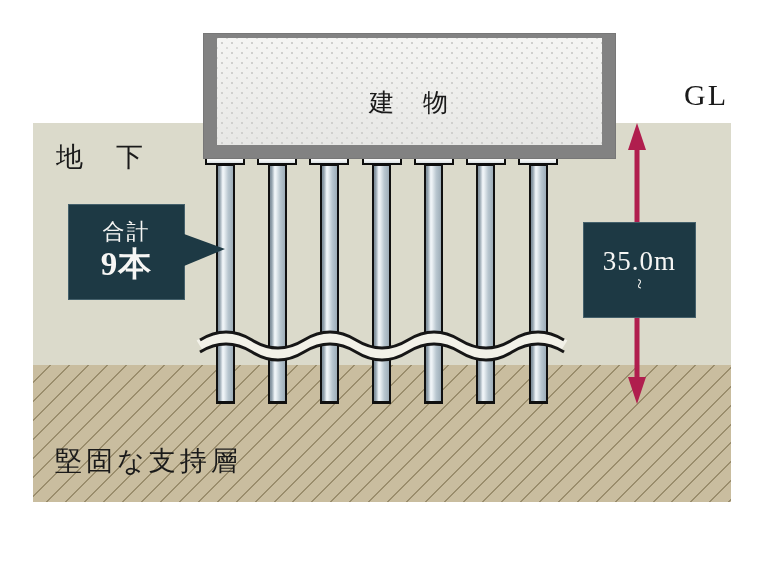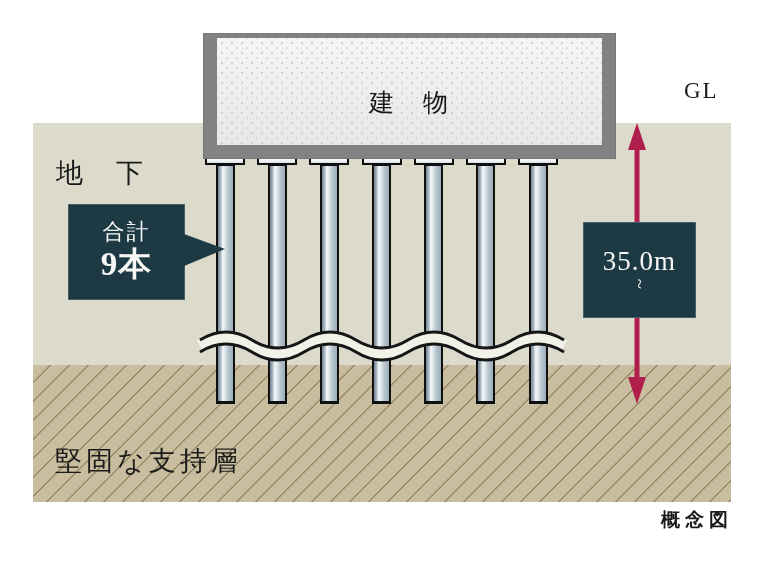--- a/index.html
+++ b/index.html
@@ -73,22 +73,22 @@
     position:absolute;left:583px;top:222px;width:113px;height:96px;z-index:5;
     background:var(--annotation-box,#1d3944);
     border:1px solid var(--annotation-border,#44606b);box-sizing:border-box;
     display:flex;flex-direction:column;align-items:center;justify-content:center;
     color:#f6f6f4;text-align:right;
   }
   .measure-value{font-size:27px;line-height:1.1;letter-spacing:1px;}
   .measure-sep{height:16px;line-height:14px;}
   .measure-sep span{display:inline-block;transform:rotate(90deg);font-size:19px;}
   
-  .gl-label{position:absolute;left:684px;top:78px;font-size:23px;letter-spacing:2px;z-index:6;}
-  .underground-label{position:absolute;left:56px;top:139px;font-size:27px;letter-spacing:3px;z-index:6;margin-top:16px;}
+  .gl-label{position:absolute;left:684px;top:78px;font-size:30px;letter-spacing:2px;z-index:6;}
+  .underground-label{position:absolute;left:56px;top:139px;font-size:27px;letter-spacing:3px;z-index:6;}
   .support-label{position:absolute;left:55px;top:443px;font-size:27px;letter-spacing:4px;z-index:6;}
   .caption{
     position:absolute;left:661px;top:507px;font-size:19px;font-weight:bold;
     letter-spacing:5px;z-index:6;
     font-family:"Liberation Sans","DejaVu Sans",sans-serif;
   }
 </style>
 </head>
 <body>
 
@@ -139,15 +139,14 @@
   </svg>
 
   <div class="measure-box">
     <span class="measure-value">35.0m</span>
     <span class="measure-sep"><span>~</span></span>
   </div>
 
   <div class="gl-label">GL</div>
   <div class="underground-label">地　下</div>
   <div class="support-label">堅固な支持層</div>
-  <div class="caption">概念図</div>
 
 </div>
 
 </body></html>

